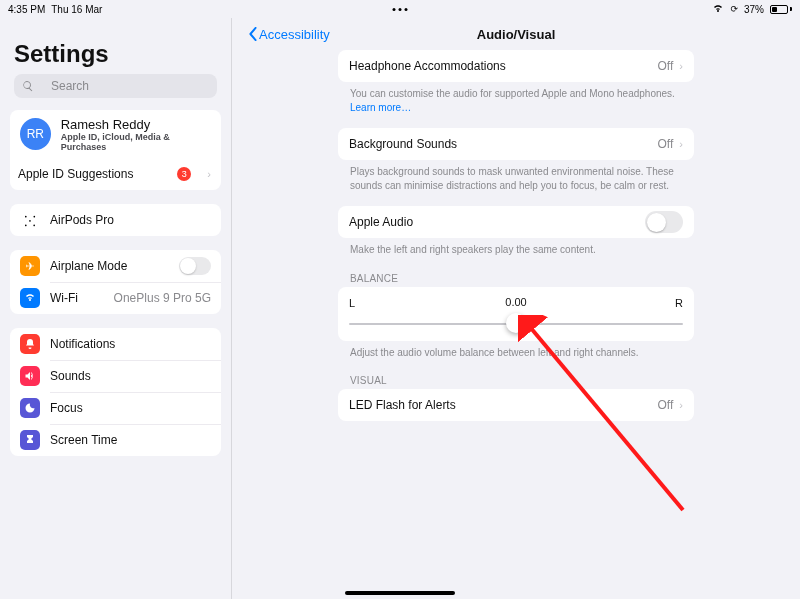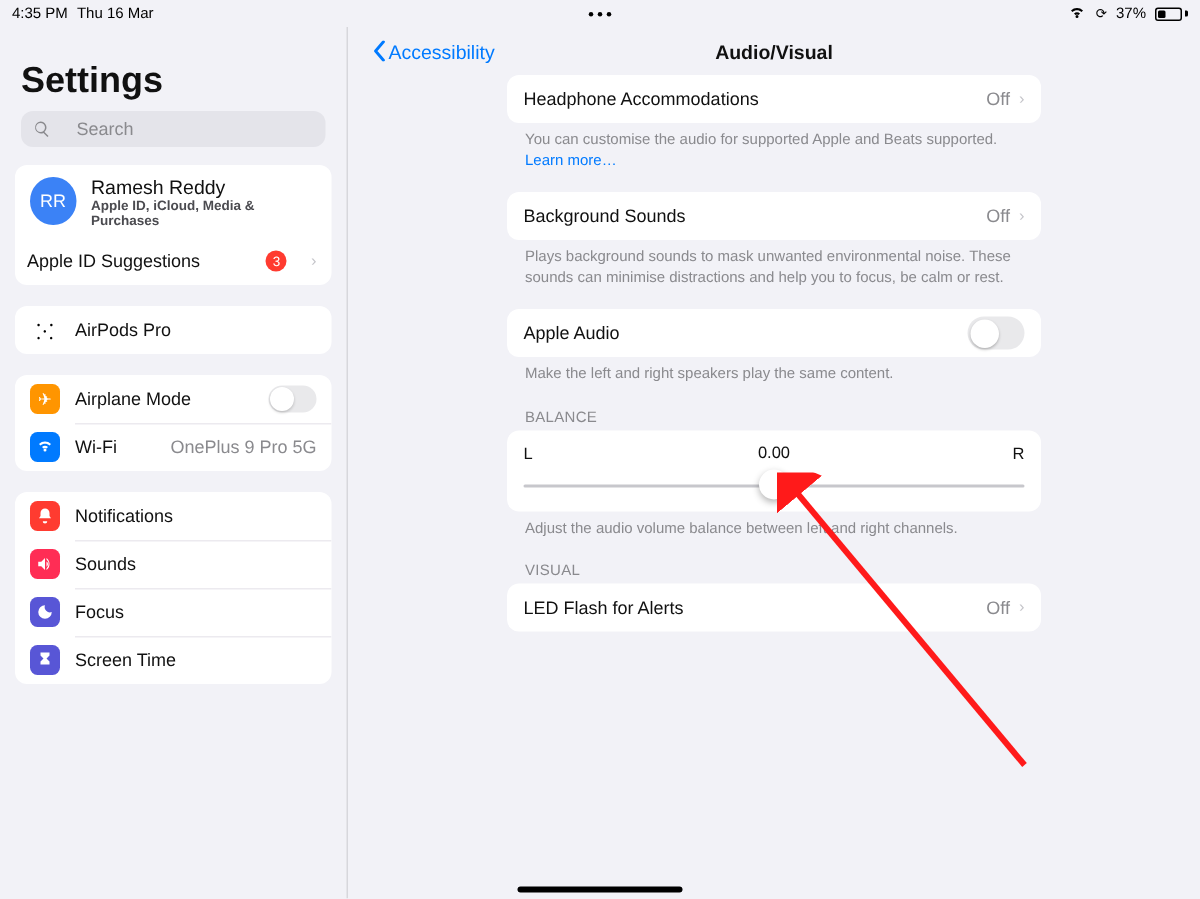--- a/index.html
+++ b/index.html
@@ -201,21 +201,21 @@
       <div class="page-title">Audio/Visual</div>
     </div>
 
     <div class="content">
       <div class="card">
         <span>Headphone Accommodations</span>
         <span class="right-label">Off</span>
         <span class="chev">›</span>
       </div>
       <div class="footer-text">
-        <span>You can customise the audio for supported Apple and Beats supported. </span><a>Learn more…</a>
+        <span>You can customise the audio for supported Apple and Mono headphones. </span><a>Learn more…</a>
       </div>
 
       <div class="card" style="margin-top:14px">
         <span>Background Sounds</span>
         <span class="right-label">Off</span>
         <span class="chev">›</span>
       </div>
       <div class="footer-text">Plays background sounds to mask unwanted environmental noise. These sounds can minimise distractions and help you to focus, be calm or rest.</div>
 
       <div class="card" style="margin-top:14px">

